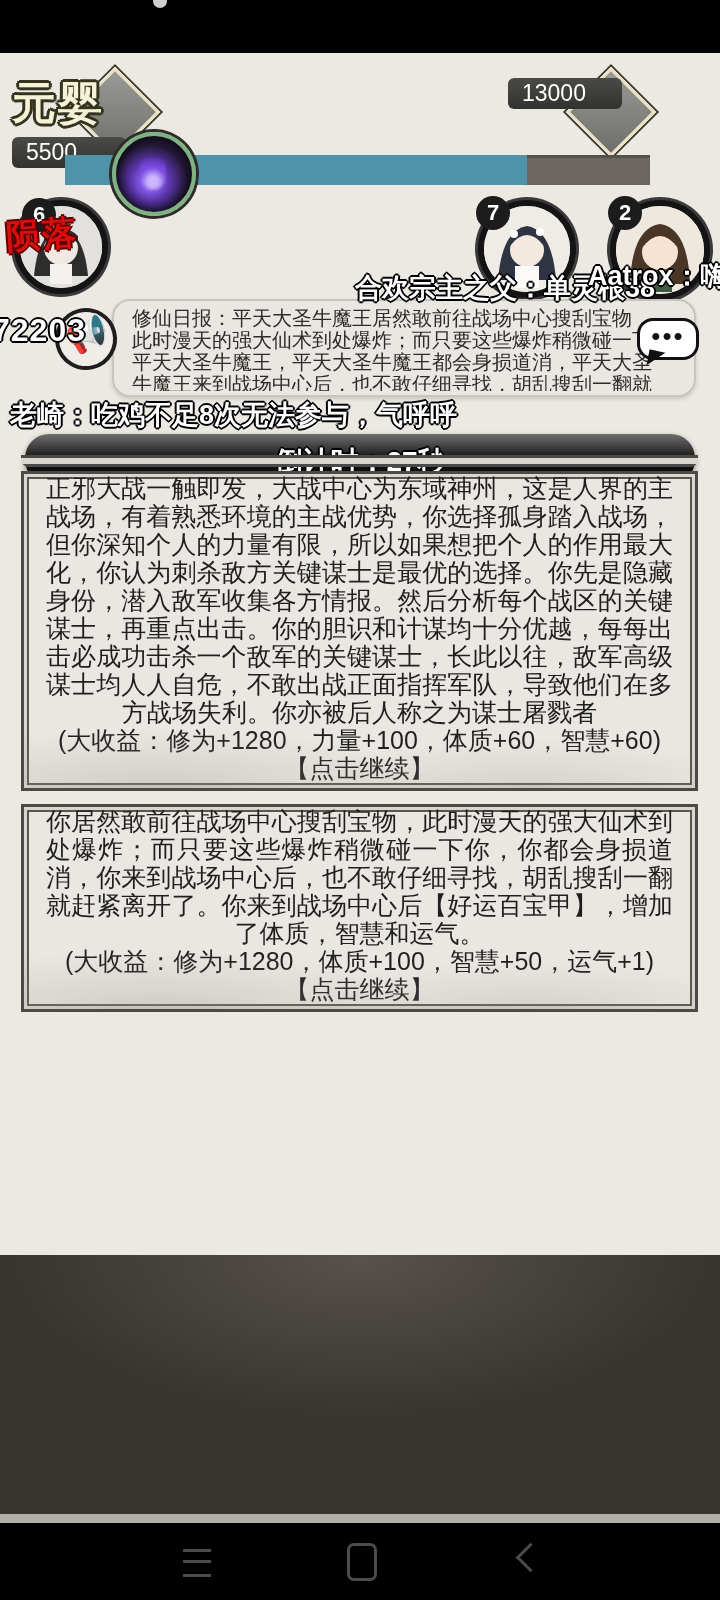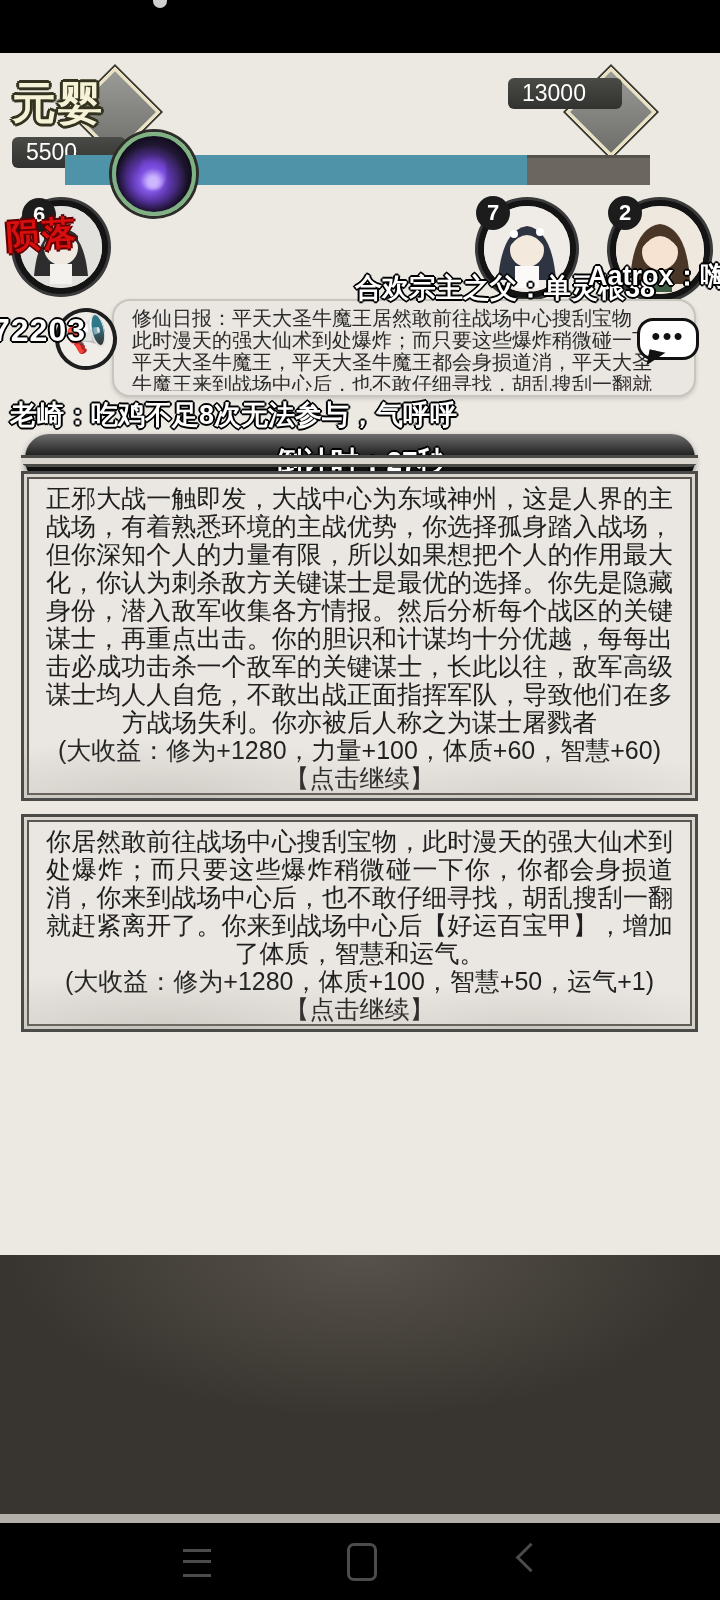--- a/index.html
+++ b/index.html
@@ -62,21 +62,21 @@
   .count-banner{position:absolute;left:25px;top:406px;width:670px;height:50px;border-radius:24px;
     background:linear-gradient(#6e6e6e 0,#1c1c1c 45%,#000 100%);box-shadow:0 3px 6px rgba(0,0,0,.4);margin-top:28px;}
   .count-timer{position:absolute;left:0;top:9px;width:100%;text-align:center;font-size:28px;font-weight:bold;}
   .count-chat{position:absolute;left:10px;top:397px;z-index:3;font-size:27px;font-weight:bold;white-space:nowrap;}
   
   .panel-stub{position:absolute;left:21px;top:455px;width:677px;height:12px;border-radius:0 0 8px 8px;
     background:linear-gradient(#4a4a46 0 3px,#d9d6d0 3px 9px,#4a4a46 9px 12px);}
   .panels{position:absolute;left:21px;top:471px;width:677px;}
   .panel{box-sizing:border-box;width:677px;margin-bottom:13px;background:#eae7e2;
     border:3px solid #4a4a48;box-shadow:inset 0 0 0 3px #d9d6d0,inset 0 0 0 5px #58564f;
-    padding:10px 22px 6px 22px;position:relative;overflow:hidden;}
+    padding:0 22px 6px 22px;position:relative;overflow:hidden;}
   .panel::after{content:"";position:absolute;left:0;bottom:0;width:100%;height:70px;pointer-events:none;
     background:radial-gradient(60% 120% at 20% 100%,rgba(160,155,148,.35),transparent 70%),
                radial-gradient(50% 100% at 75% 100%,rgba(160,155,148,.28),transparent 70%);}
   .panel .body{font-size:25px;line-height:28px;color:#1f1f1f;text-align:justify;text-align-last:center;}
   .panel .reward,.panel .continue{font-size:25px;line-height:28px;color:#1f1f1f;text-align:center;}
   .panel .action{font-size:25px;line-height:28px;color:#f09c2c;text-align:center;font-weight:bold;}
   
   .stats-panel{position:absolute;left:0;top:1255px;width:720px;height:259px;background:#38342f;
     background-image:radial-gradient(70% 90% at 50% 0%,#57524b 0,rgba(87,82,75,0) 70%);}
   .card{position:absolute;left:55px;top:1282px;width:150px;}

